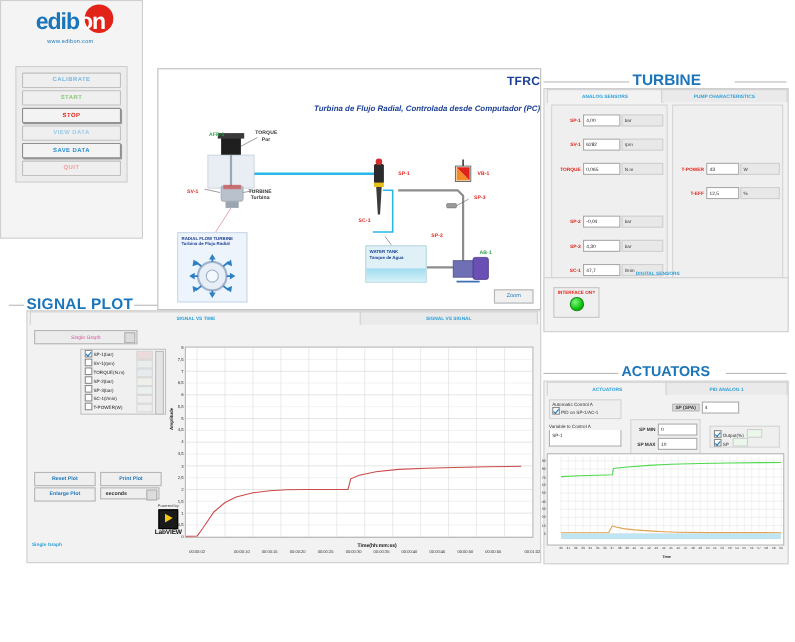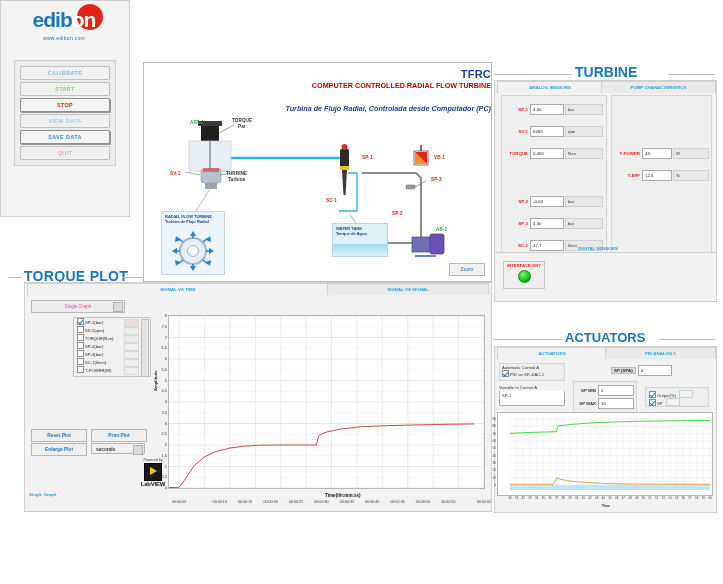--- a/index.html
+++ b/index.html
@@ -127,27 +127,26 @@
         <div class="cmd-btn c-cal">CALIBRATE</div>
         <div class="cmd-btn c-start">START</div>
         <div class="cmd-btn c-stop raised">STOP</div>
         <div class="cmd-btn c-view">VIEW DATA</div>
         <div class="cmd-btn c-save raised">SAVE DATA</div>
         <div class="cmd-btn c-quit">QUIT</div>
       </div>
   </div>
 
   <div id="sp-rule-l"></div>
-  <div id="sensor-plot-title">TORQUE PLOT</div>
+  <div id="sensor-plot-title">SIGNAL PLOT</div>
   <div id="sp-rule-r"></div>
 
   <div id="diagram">
     <div id="diag-title">
       <div class="t1">TFRC</div>
-      <div class="t2">COMPUTER CONTROLLED RADIAL FLOW TURBINE</div>
       <div class="t3">Turbina de Flujo Radial, Controlada desde Computador (PC)</div>
     </div>
 
     <svg width="347" height="168" style="position:absolute;left:0;top:48px;">
 
       <line x1="62" y1="47" x2="198" y2="47" stroke="#29b6e8" stroke-width="2.4"></line>
 
       <polyline points="204,62 213,62 213,100 195,100" fill="none" stroke="#29b6e8" stroke-width="1.4"></polyline>
 
       <polyline points="218,62 272,62 277,67 277,130" fill="none" stroke="#8c8c8c" stroke-width="2"></polyline>

